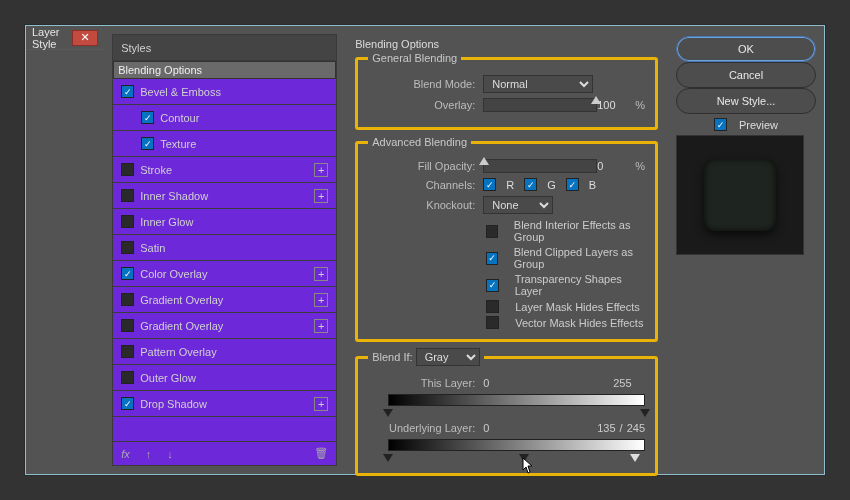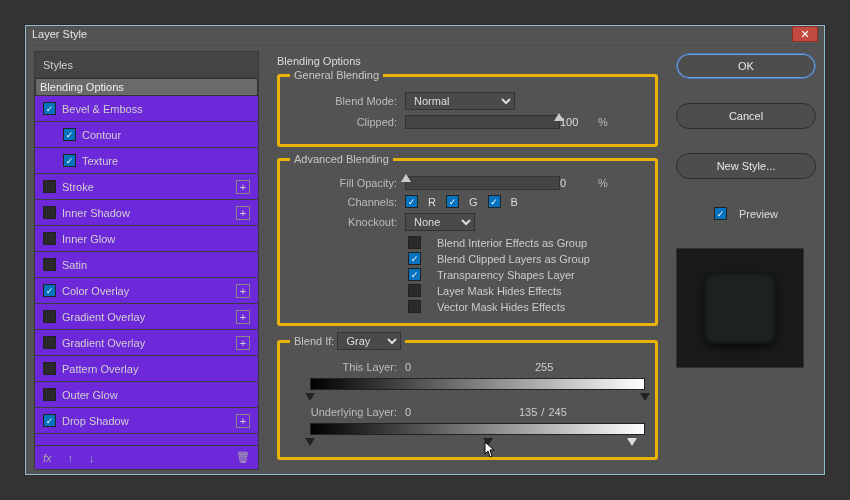--- a/index.html
+++ b/index.html
@@ -1,17 +1,17 @@
 <!DOCTYPE html>
 <html><head>
 <meta charset="utf-8">
 <style>
 * { margin:0; padding:0; box-sizing:border-box; font-family:Tahoma,Arial,sans-serif; font-size:11px; -webkit-user-select:none; user-select:none; }
 body { background:#333; width:850px; height:500px; display:flex; align-items:center; justify-content:center; }
-.dialog { width:800px; height:450px; background:#535353; border:1px solid #8fbfcf; box-shadow:0 0 0 1px #2a2a2a; display:flex; flex-direction:column; }
+.dialog { width:800px; height:450px; background:#535353; border:1px solid #8fbfcf; box-shadow:0 0 0 1px #2a2a2a; display:flex; }
 .titlebar { height:24px; background:#535353; display:flex; align-items:center; padding:0 6px; border-bottom:1px solid #5a5a5a; }
 .titlebar .t { color:#e6e6e6; flex:1; }
 .closebtn { width:26px; height:16px; background:#c24a3f; color:#fff; display:flex; align-items:center; justify-content:center; border:1px solid #8a2f27; cursor:pointer; font-size:10px; }
 .content { flex:1; display:flex; padding:8px; gap:8px; }
 .left { width:225px; display:flex; flex-direction:column; border:1px solid #3a3a3a; background:#6d28d9; }
 .styles-list { flex:1; overflow:hidden; }
 .row { display:flex; align-items:center; height:26px; padding:0 8px; color:#d0d0d0; border-bottom:1px solid #3c3c3c; cursor:pointer; }
 .row.head { background:#444; }
 .row.sel { background:#6a6a6a; color:#f0f0f0; }
 .row.ind { padding-left:28px; }
@@ -31,21 +31,21 @@
 .num { width:34px; text-align:left; color:#ddd; }
 .pct { color:#bbb; margin-left:4px; }
 .chks { display:flex; gap:10px; align-items:center; }
 .chks label { display:flex; align-items:center; gap:4px; color:#ddd; }
 .subcks { margin-left:118px; display:flex; flex-direction:column; gap:3px; }
 .subcks label { display:flex; align-items:center; gap:10px; color:#ccc; }
 .grad { height:12px; background:linear-gradient(to right,#000,#fff); border:1px solid #222; position:relative; }
 .gwrap { position:relative; padding-bottom:10px; }
 .tri2 { position:absolute; bottom:-1px; width:0;height:0;border-left:5px solid transparent;border-right:5px solid transparent;border-top:8px solid #222; transform:translateX(-50%); }
 .blendif-vals { display:flex; font-size:10px; color:#ccc; }
-.right { width:140px; display:flex; flex-direction:column; gap:24px; padding-top:2px; }
+.right { width:140px; display:flex; flex-direction:column; gap:0; padding-top:2px; }
 .btn { height:26px; border:1px solid #2f2f2f; border-radius:14px; background:#4d4d4d; color:#e8e8e8; display:flex; align-items:center; justify-content:center; cursor:pointer; }
 .btn.primary { border:1px solid #4a78b3; box-shadow:0 0 0 1px #6aa2e0 inset; }
 .prevlbl { display:flex; align-items:center; justify-content:center; gap:6px; color:#ddd; margin-top:4px; }
 .preview { margin-top:4px; width:128px; height:120px; background:#1a1a1a; border:1px solid #333; display:flex; align-items:center; justify-content:center; }
 .swatch { width:72px; height:72px; background:#1e241f; border-radius:10px; box-shadow:0 4px 8px rgba(0,0,0,.6), inset 0 0 6px rgba(0,0,0,.7); }
 .cursor { position:absolute; width:12px; height:18px; pointer-events:none; }
 </style>
 </head>
 <body>
 
@@ -137,21 +137,21 @@
     <div class="mid">
       <div style="margin-bottom:2px; color:#ddd">Blending Options</div>
 
       <fieldset>
         <legend>General Blending</legend>
         <div class="frow">
           <div class="lbl">Blend Mode:</div>
           <select class="sel" style="width:110px"><option>Normal</option></select>
         </div>
         <div class="frow">
-          <div class="lbl">Clipped:</div>
+          <div class="lbl">Overlay:</div>
           <div class="slider">
               <div class="tri" style="left:100%"></div>
             </div>
           <span class="num">100</span>
           <span class="pct">%</span>
         </div>
       </fieldset>
 
       <fieldset>
         <legend>Advanced Blending</legend>

